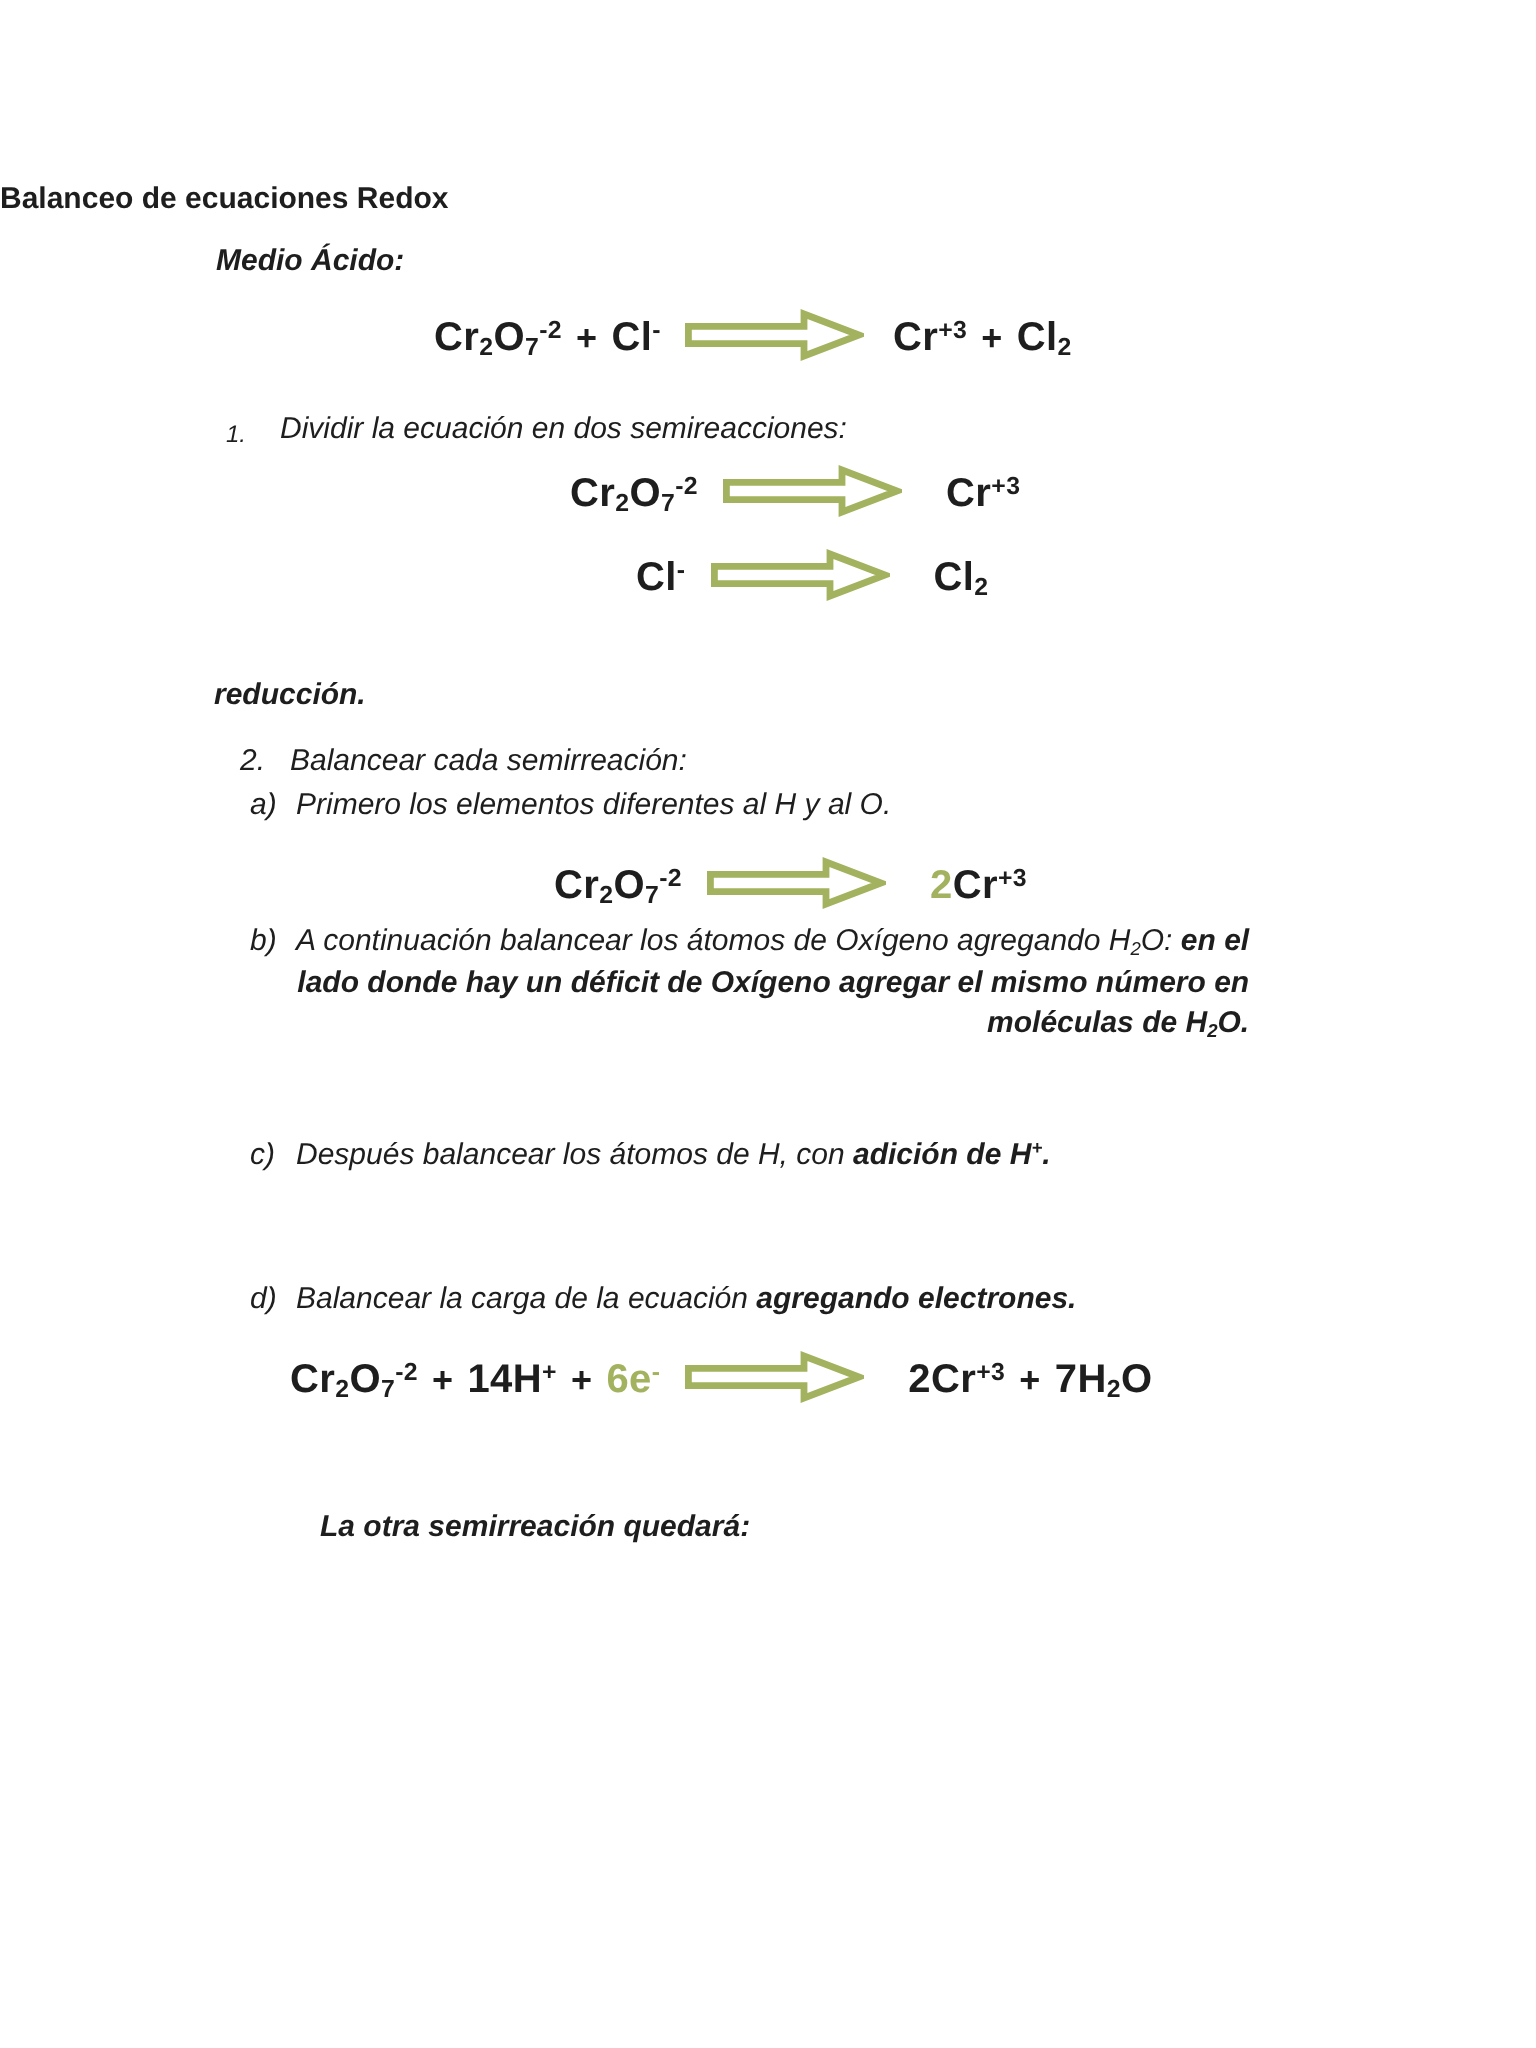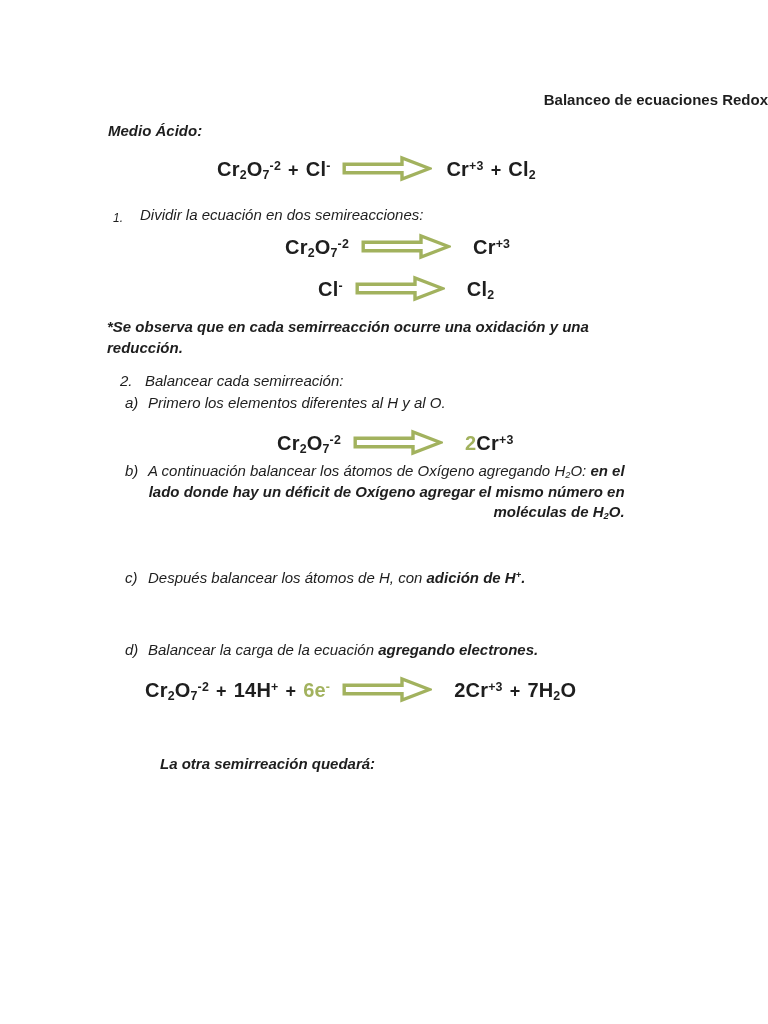--- a/index.html
+++ b/index.html
@@ -13,21 +13,21 @@
   .page {
     position: relative;
     width: 768px;
     height: 1024px;
     background: var(--bg);
     overflow: hidden;
   }
   .title {
     position: absolute;
     top: 91px; left: 0; right: 0;
-    text-align: right;
+    text-align: left;
     font-size: 15px;
     font-weight: 700;
   }
   .line {
     position: absolute;
     font-size: 15px;
     line-height: 20.5px;
     white-space: nowrap;
     font-style: italic;
   }
@@ -70,21 +70,20 @@
   <div class="line" style="top:205px;left:113px"><span class="marker marker-sm">1.</span><span class="rich">Dividir la ecuación en dos semireacciones:</span></div>
 
   <div class="eq g2" style="top:232px;left:285px"><span>Cr</span><sub>2</sub><span>O</span><sub>7</sub><sup>-2</sup><svg class="arrow" width="90" height="27" viewBox="0 0 90 27">
         <path d="M2.2 9.2 H60 V3 L87.5 13.5 L60 24 V17.8 H2.2 Z" fill="#ffffff" stroke="#a2b25e" stroke-width="3.4" stroke-linejoin="miter"></path>
       </svg><span>Cr</span><sup>+3</sup></div>
 
   <div class="eq g2" style="top:274px;left:318px"><span>Cl</span><sup>-</sup><svg class="arrow" width="90" height="27" viewBox="0 0 90 27">
         <path d="M2.2 9.2 H60 V3 L87.5 13.5 L60 24 V17.8 H2.2 Z" fill="#ffffff" stroke="#a2b25e" stroke-width="3.4" stroke-linejoin="miter"></path>
       </svg><span>Cl</span><sub>2</sub></div>
 
-  <div class="line bold" style="top:317px;left:107px">*Se observa que en cada semirreacción ocurre una oxidación y una</div>
   <div class="line bold" style="top:338px;left:107px">reducción.</div>
 
   <div class="line" style="top:371px;left:120px"><span class="marker marker-w25">2.</span><span class="rich">Balancear cada semirreación:</span></div>
 
   <div class="line" style="top:393px;left:125px"><span class="marker">a)</span><span class="rich"><span>Primero los elementos diferentes al H y al O.</span></span></div>
 
   <div class="eq g2" style="top:428px;left:277px"><span>Cr</span><sub>2</sub><span>O</span><sub>7</sub><sup>-2</sup><svg class="arrow" width="90" height="27" viewBox="0 0 90 27">
         <path d="M2.2 9.2 H60 V3 L87.5 13.5 L60 24 V17.8 H2.2 Z" fill="#ffffff" stroke="#a2b25e" stroke-width="3.4" stroke-linejoin="miter"></path>
       </svg><span class="green">2</span><span>Cr</span><sup>+3</sup></div>
 

